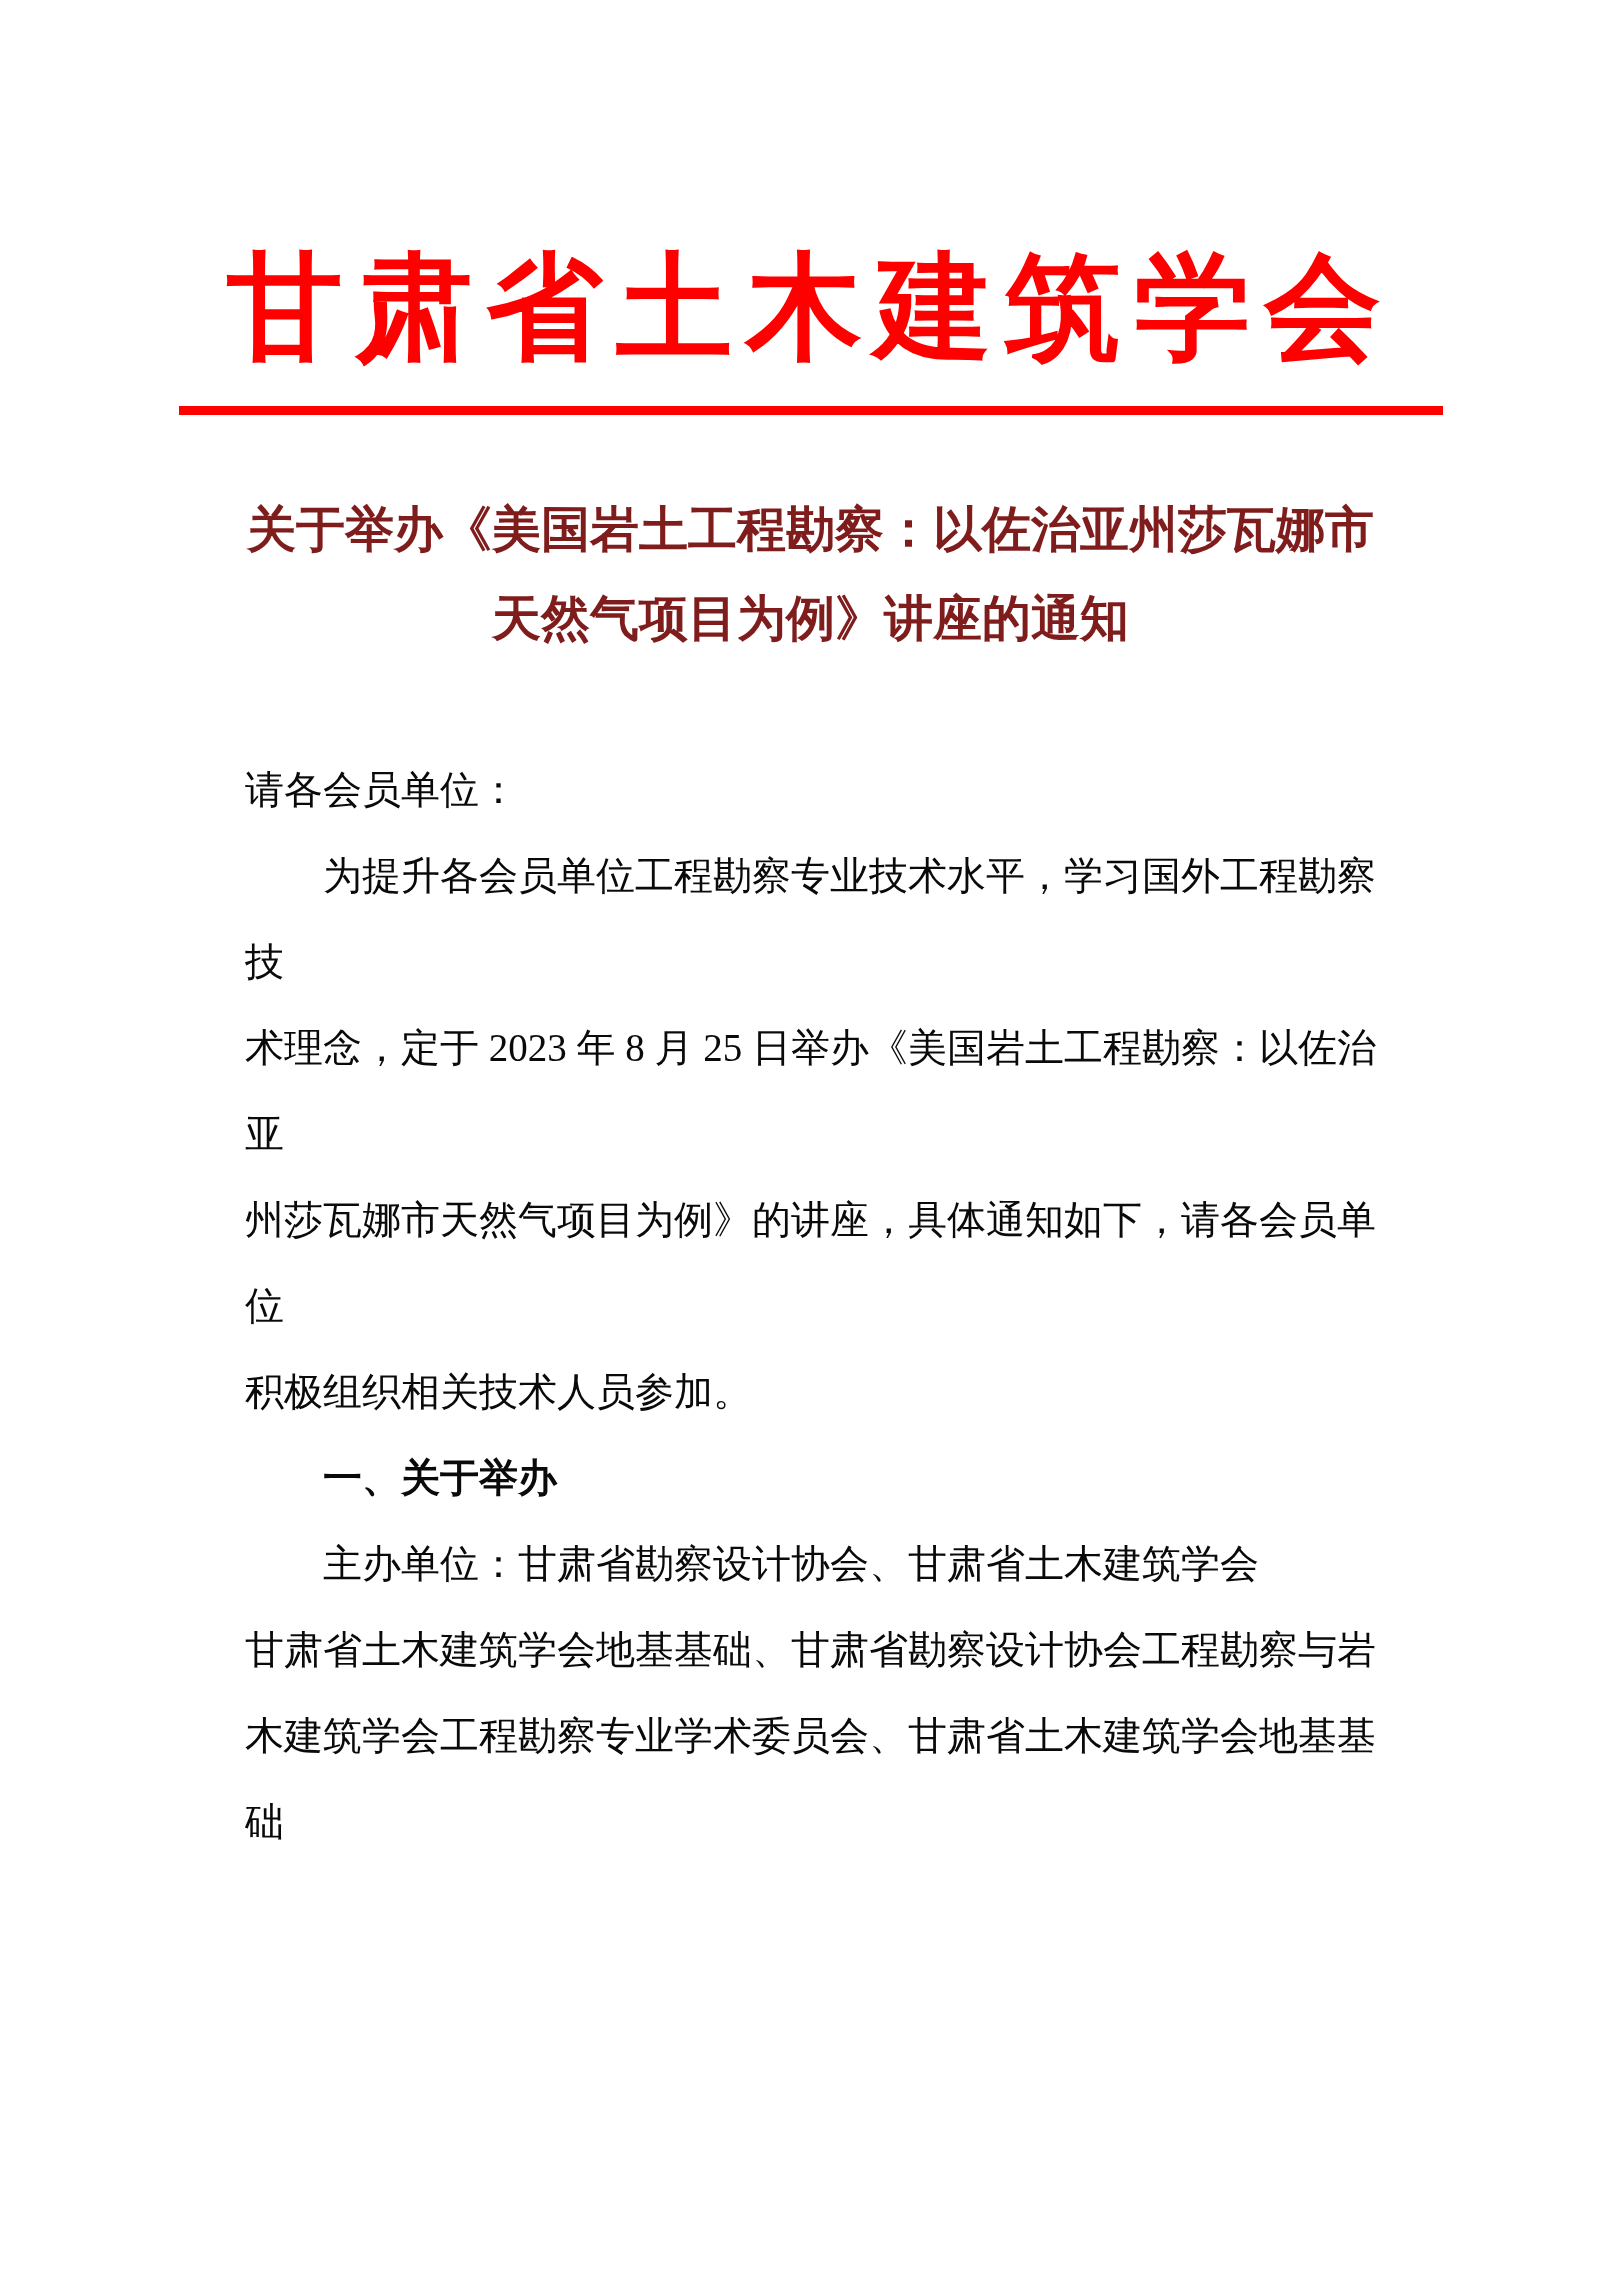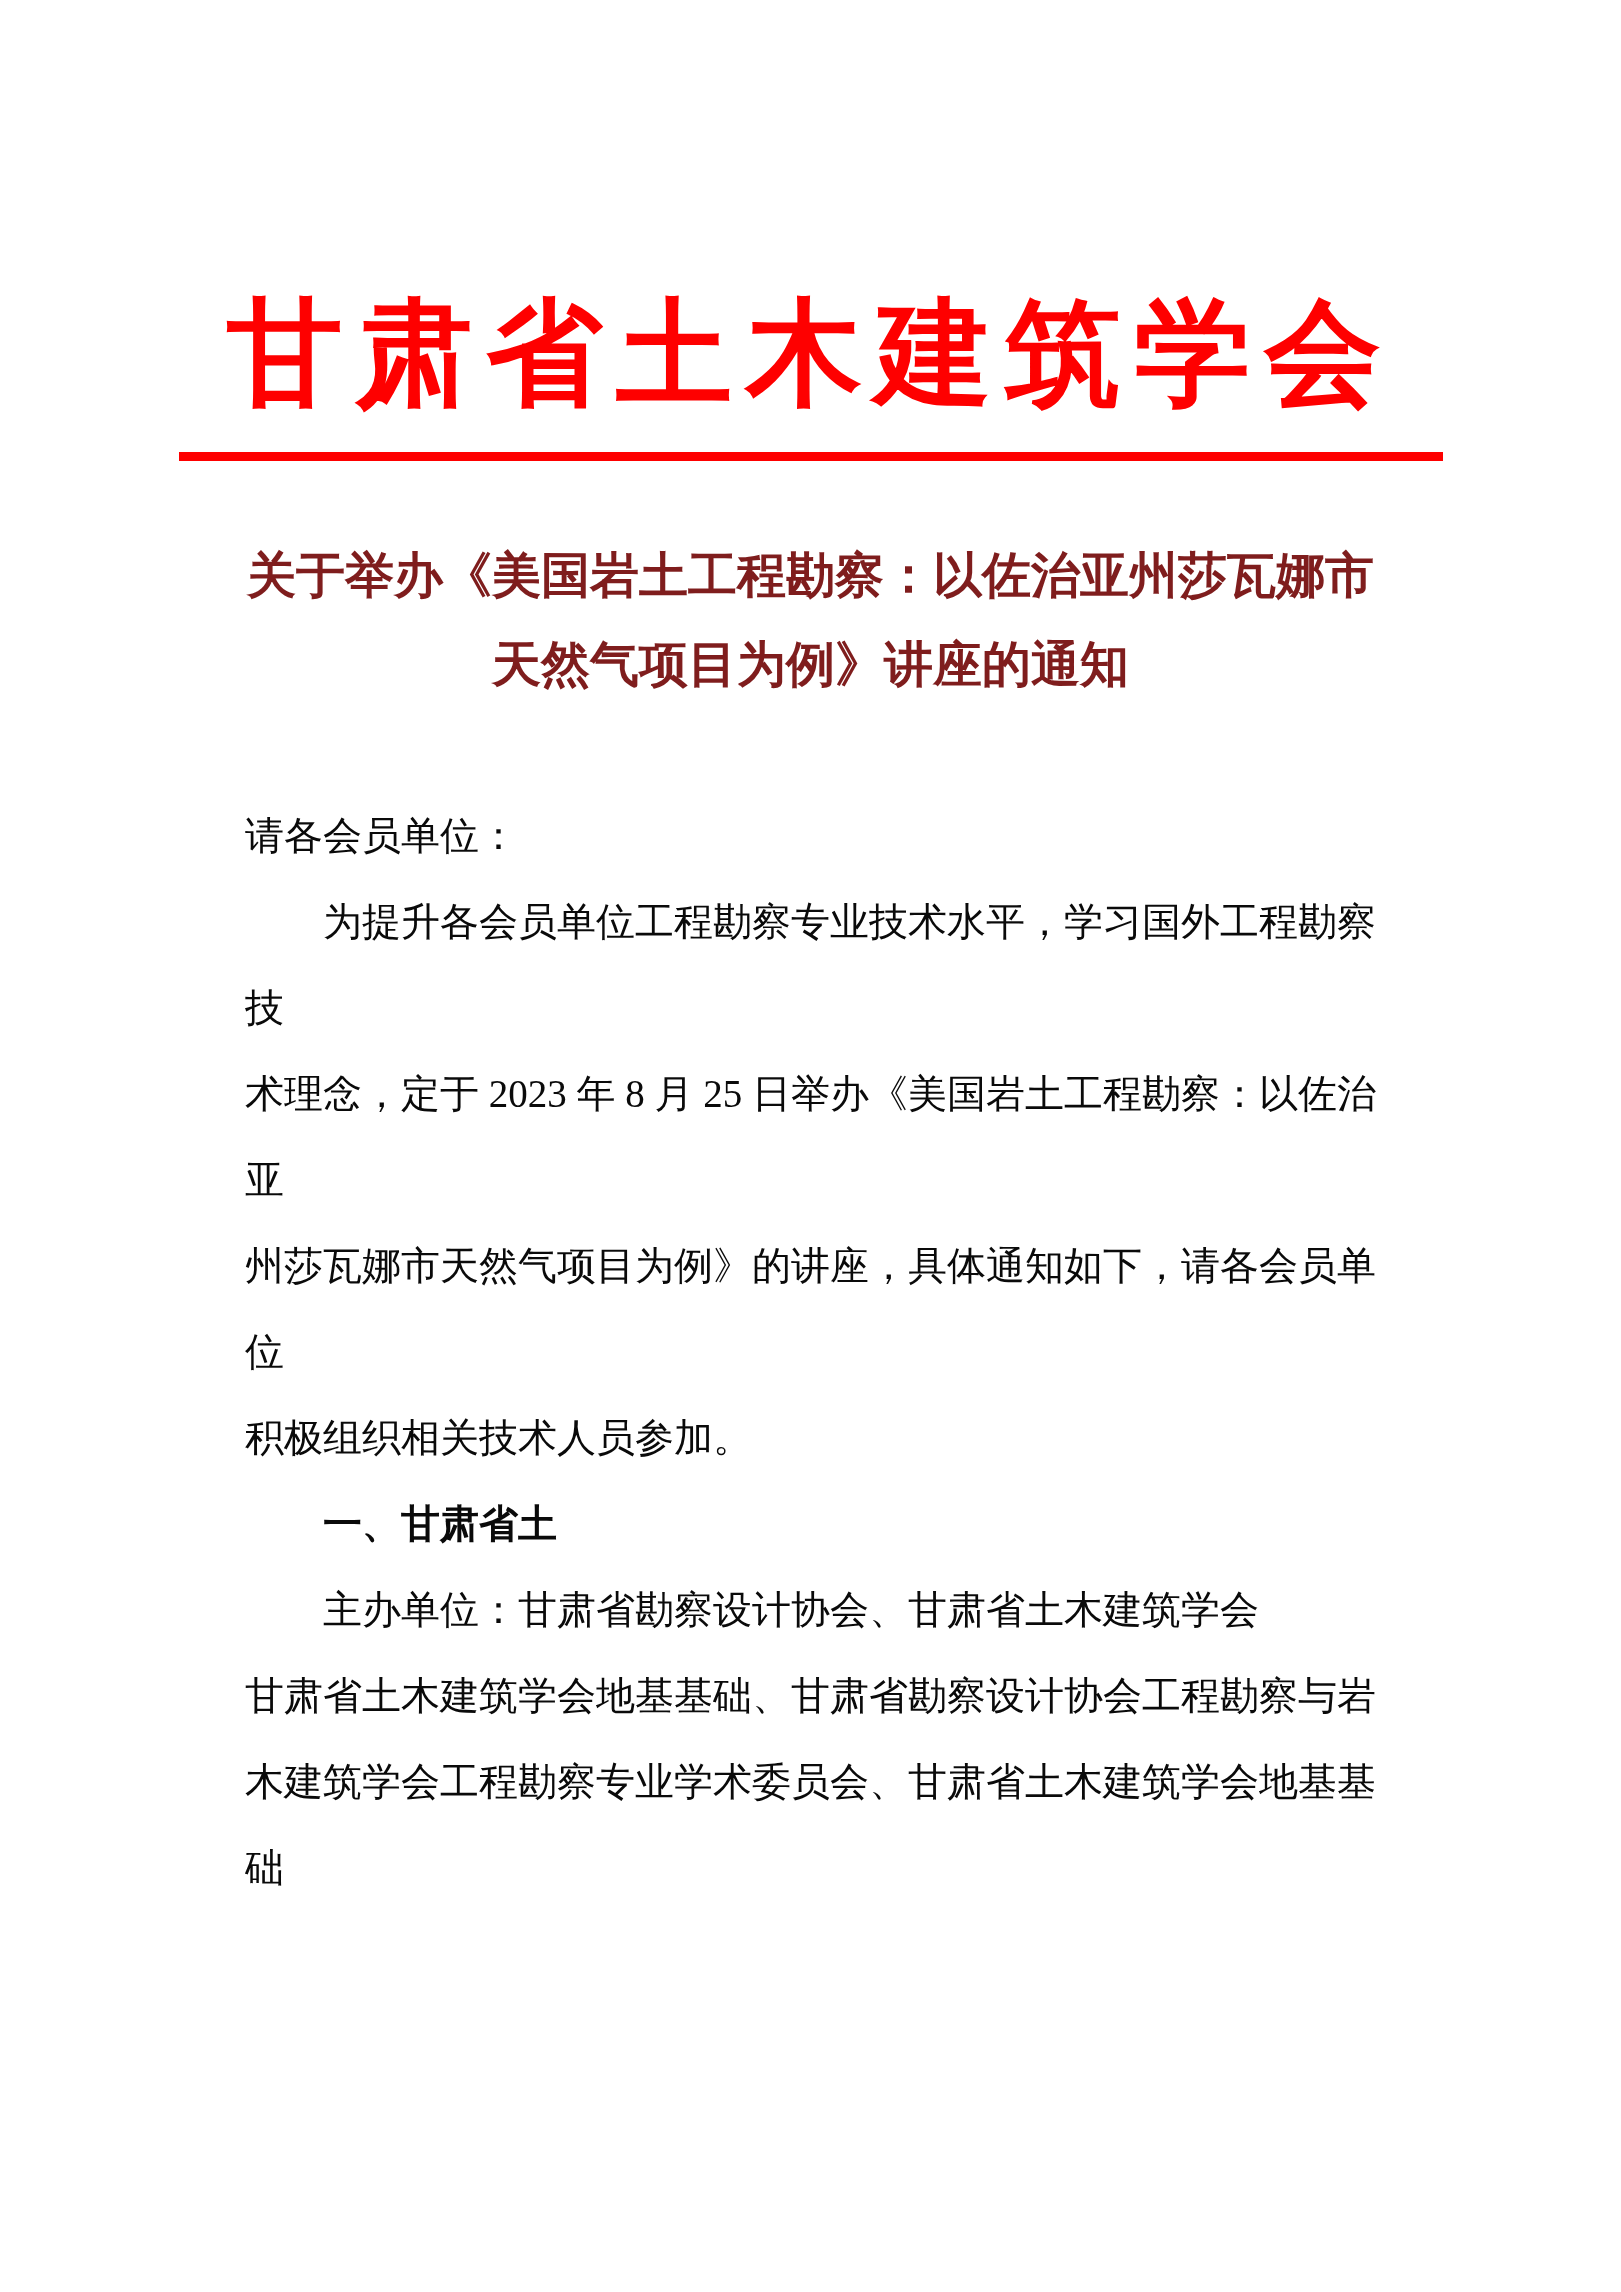--- a/index.html
+++ b/index.html
@@ -23,21 +23,21 @@
     color: #fe0000;
     font-weight: bold;
   }
   .letterhead-line {
     font-size: 116px;
     line-height: 116px;
     letter-spacing: 13.7px;
     white-space: nowrap;
   }
   .letterhead-line.second {
-    margin-top: 80px;
+    margin-top: 34px;
   }
   .red-rule {
     width: 1264px;
     height: 8.8px;
     margin: 40px auto 0 auto;
     background: #fe0000;
   }
   
   .doc-title {
     margin-top: 70px;
@@ -88,21 +88,21 @@
 
   <div class="doc-body">
 
     <div class="line">请各会员单位：</div>
 
     <div class="line indent fill">为提升各会员单位工程勘察专业技术水平，学习国外工程勘察技</div>
     <div class="line fill">术理念，定于 2023 年 8 月 25 日举办《美国岩土工程勘察：以佐治亚</div>
     <div class="line fill">州莎瓦娜市天然气项目为例》的讲座，具体通知如下，请各会员单位</div>
     <div class="line">积极组织相关技术人员参加。</div>
 
-    <div class="line indent bold">一、甘肃省土</div>
+    <div class="line indent bold">一、关于举办</div>
 
     <div class="line indent">主办单位：甘肃省勘察设计协会、甘肃省土木建筑学会</div>
 
     <div class="line fill">甘肃省土木建筑学会地基基础、甘肃省勘察设计协会工程勘察与岩</div>
     <div class="line fill">木建筑学会工程勘察专业学术委员会、甘肃省土木建筑学会地基基础</div>
 
   </div>
 
 </div>
 

